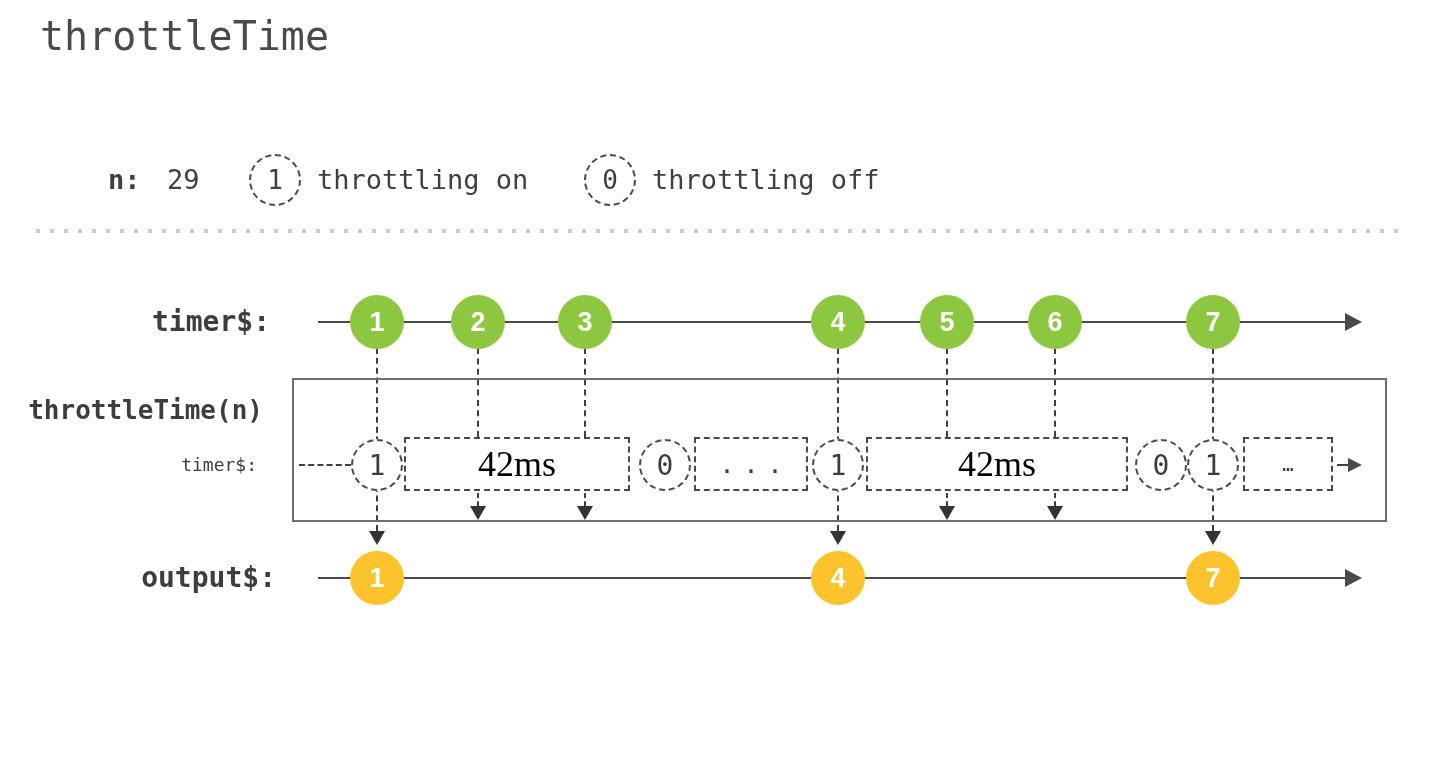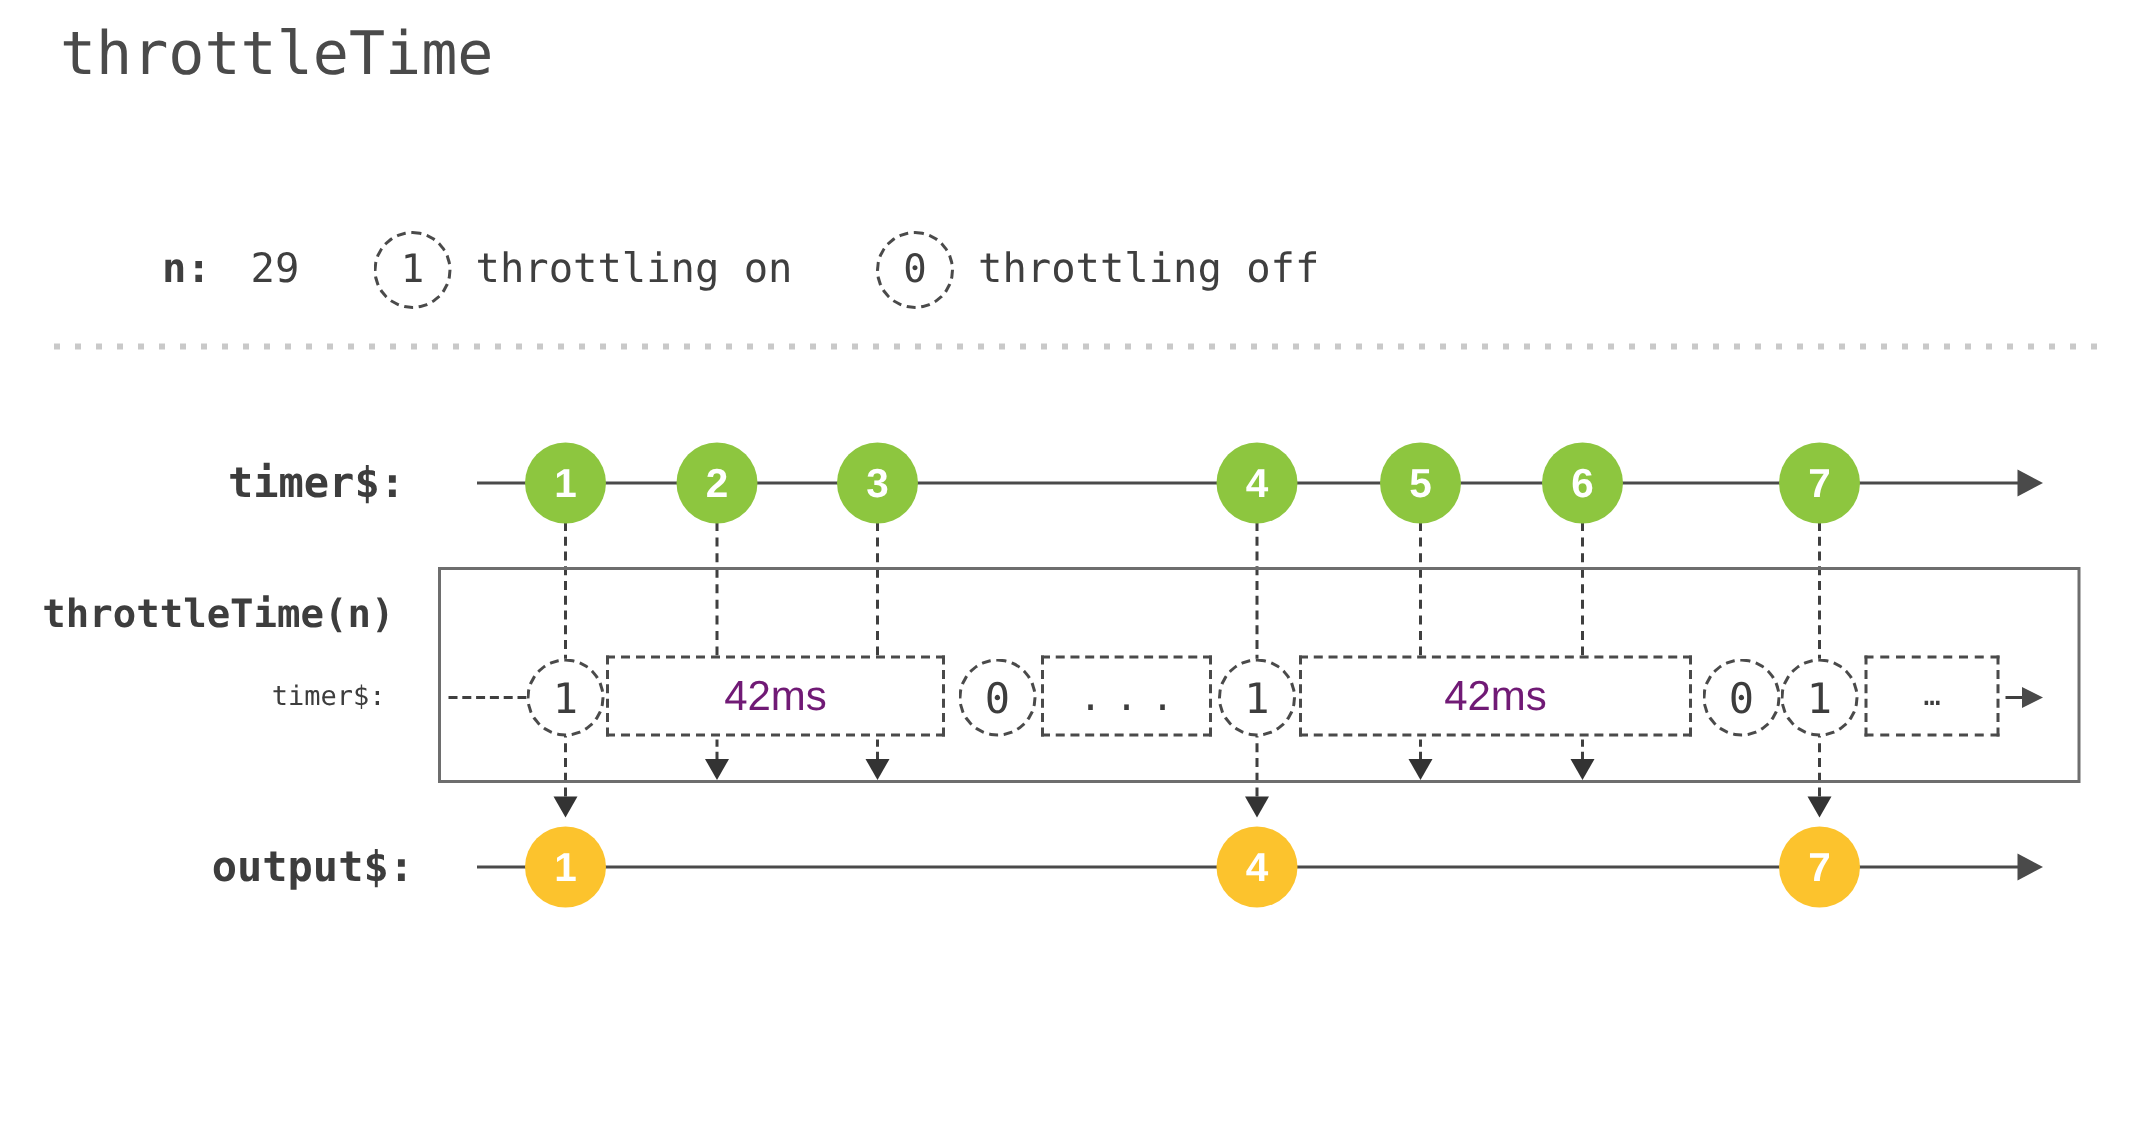--- a/index.html
+++ b/index.html
@@ -40,21 +40,21 @@
   
   .marble { width:54px; height:54px; border-radius:50%; display:flex; align-items:center; justify-content:center;
             font-family:"Liberation Sans", sans-serif; font-weight:700; font-size:27px; color:#ffffff; }
 
   
   .titem-circle { width:52px; height:52px; border:2px dashed #4a4a4a; border-radius:50%; background:#fff;
                   display:flex; align-items:center; justify-content:center; font-size:28px; color:#3d3d3d;
                   top:439px; }
   .titem-box { height:54px; top:437px; border:2px dashed #4a4a4a; background:#fff;
                display:flex; align-items:center; justify-content:center;
-               font-family:Liberation Sans, sans-serif; font-size:28px; color:#701a75; }
+               font-family:Liberation Serif, serif; font-size:36px; color:#000000; }
   .titem-box.dots { font-family:"DejaVu Sans Mono", monospace; font-size:25px; color:#3d3d3d;
                     letter-spacing:9px; padding-left:9px; }
   .titem-box.dots-small { font-family:"DejaVu Sans Mono", monospace; font-size:19px; color:#3d3d3d;
                           letter-spacing:2px; padding-left:2px; }
 
   
   .vdash { width:0; border-left:2px dashed #3f3f3f; }
   .hdash { height:0; border-top:2px dashed #3f3f3f; }
 </style>
 </head>

